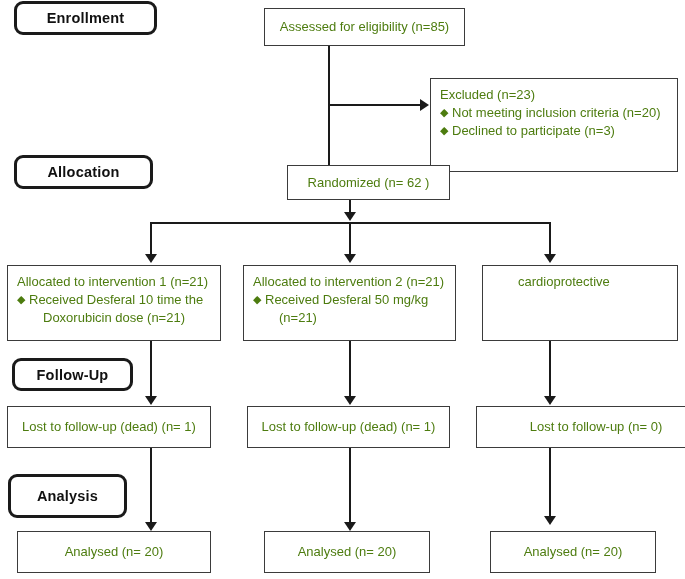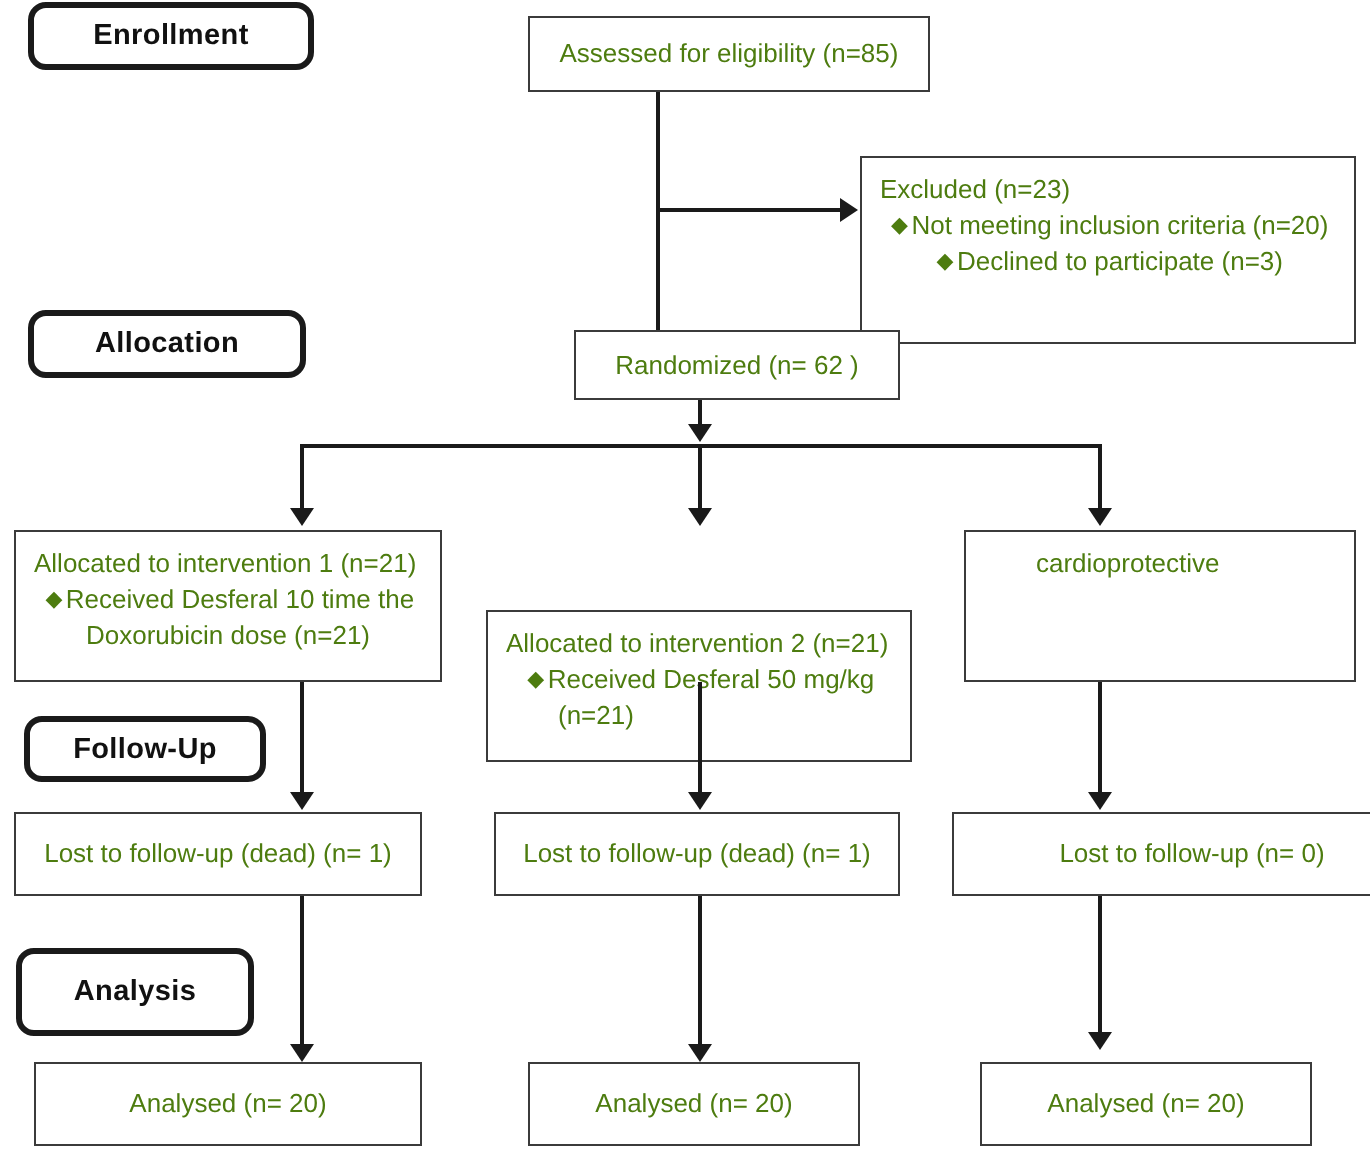--- a/index.html
+++ b/index.html
@@ -54,21 +54,20 @@
   .flow-box.pad {
     padding: 7px 9px 6px 9px;
   }
   .flow-box .line {
     white-space: nowrap;
   }
   .flow-box .bullet-line {
     display: block;
     padding-left: 12px;
     text-indent: -12px;
-    text-align: center;
   }
   .flow-box .bullet-line .bul {
     display: inline-block;
     width: 12px;
     text-indent: 0;
     font-size: 11px;
     vertical-align: 1px;
   }
   .flow-box .cont-line {
     display: block;
@@ -156,21 +155,21 @@
 
   <div class="vline" style="left:549px; top:222px; height:34px;"></div>
   <div class="arrow-down" style="left:544px; top:254px;"></div>
 
   <div class="flow-box pad" style="left:7px; top:265px; width:214px; height:76px;">
     <span class="line">Allocated to intervention 1 (n=21)</span>
     <span class="bullet-line"><span class="bul">◆</span><span>Received Desferal 10 time the</span></span>
     <span class="cont-line">Doxorubicin dose (n=21)</span>
   </div>
 
-  <div class="flow-box pad" style="left:243px; top:265px; width:213px; height:76px;margin-top:40px;">
+  <div class="flow-box pad" style="left:243px; top:265px; width:213px; height:76px;">
     <span class="line">Allocated to intervention 2 (n=21)</span>
     <span class="bullet-line"><span class="bul">◆</span><span>Received Desferal 50 mg/kg</span></span>
     <span class="cont-line">(n=21)</span>
   </div>
 
   <div class="flow-box pad" style="left:482px; top:265px; width:196px; height:76px;">
     <span class="cont-line">cardioprotective</span>
   </div>
 
   <div class="vline" style="left:150px; top:341px; height:58px;"></div>

